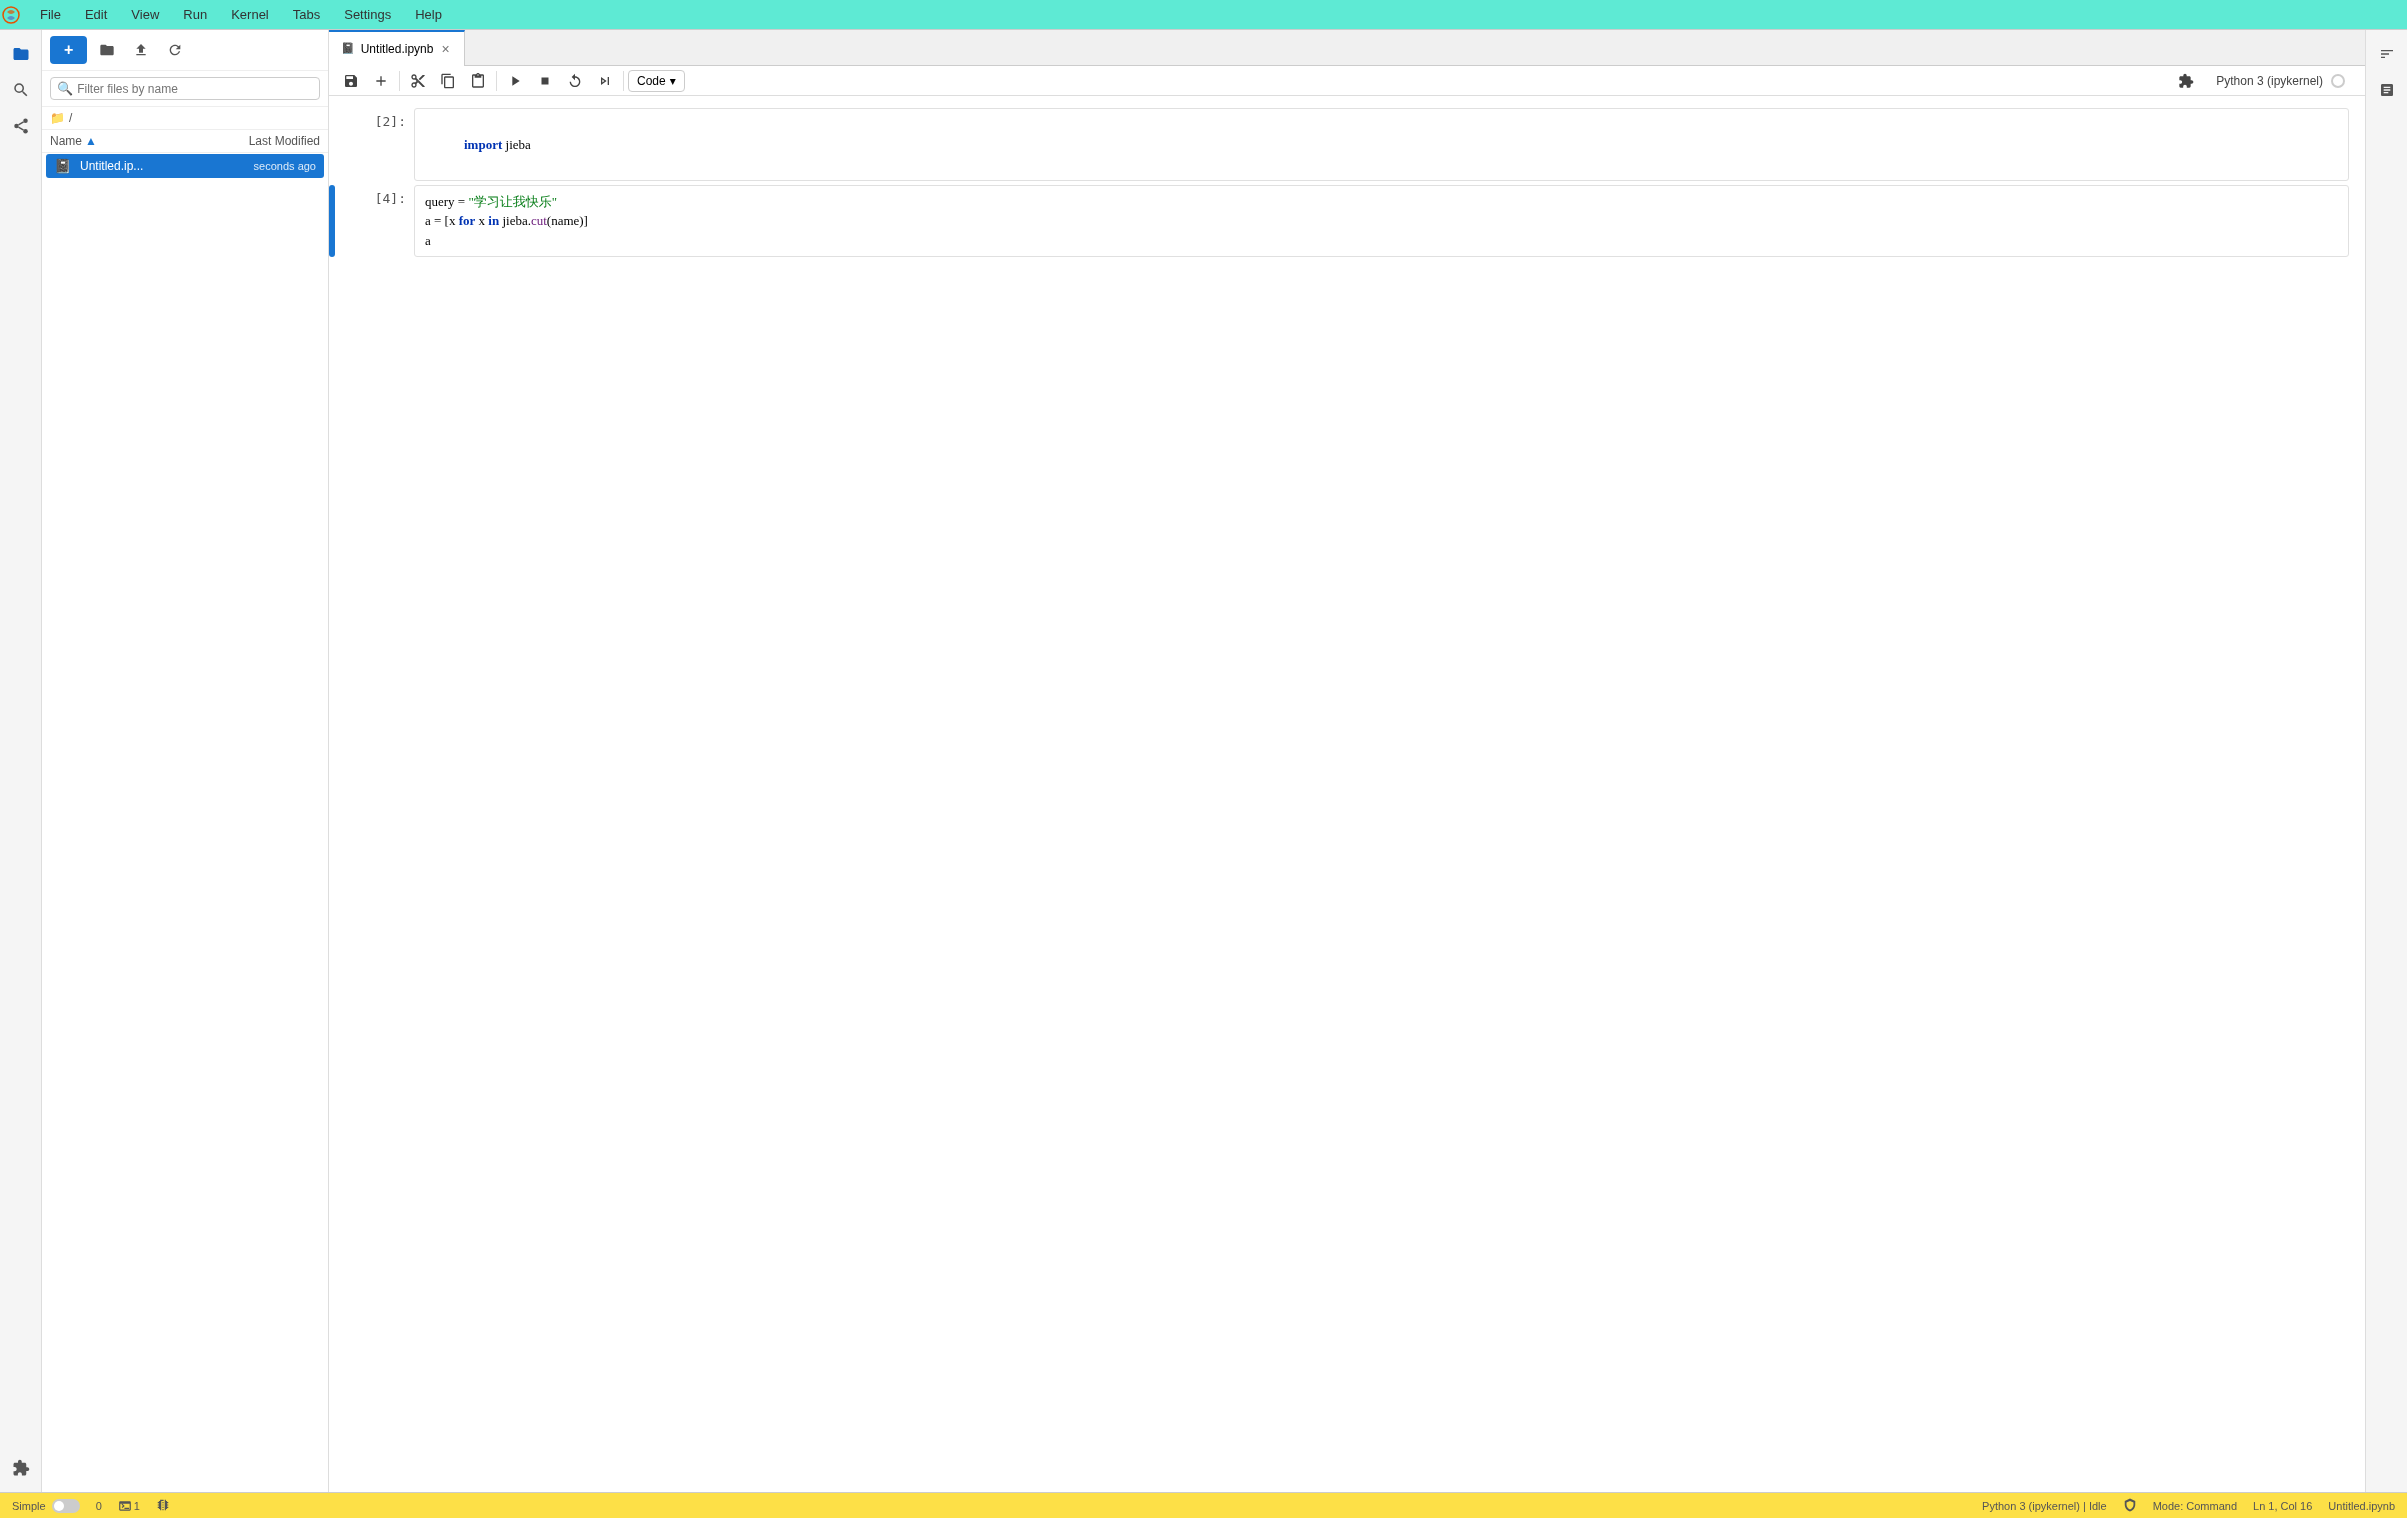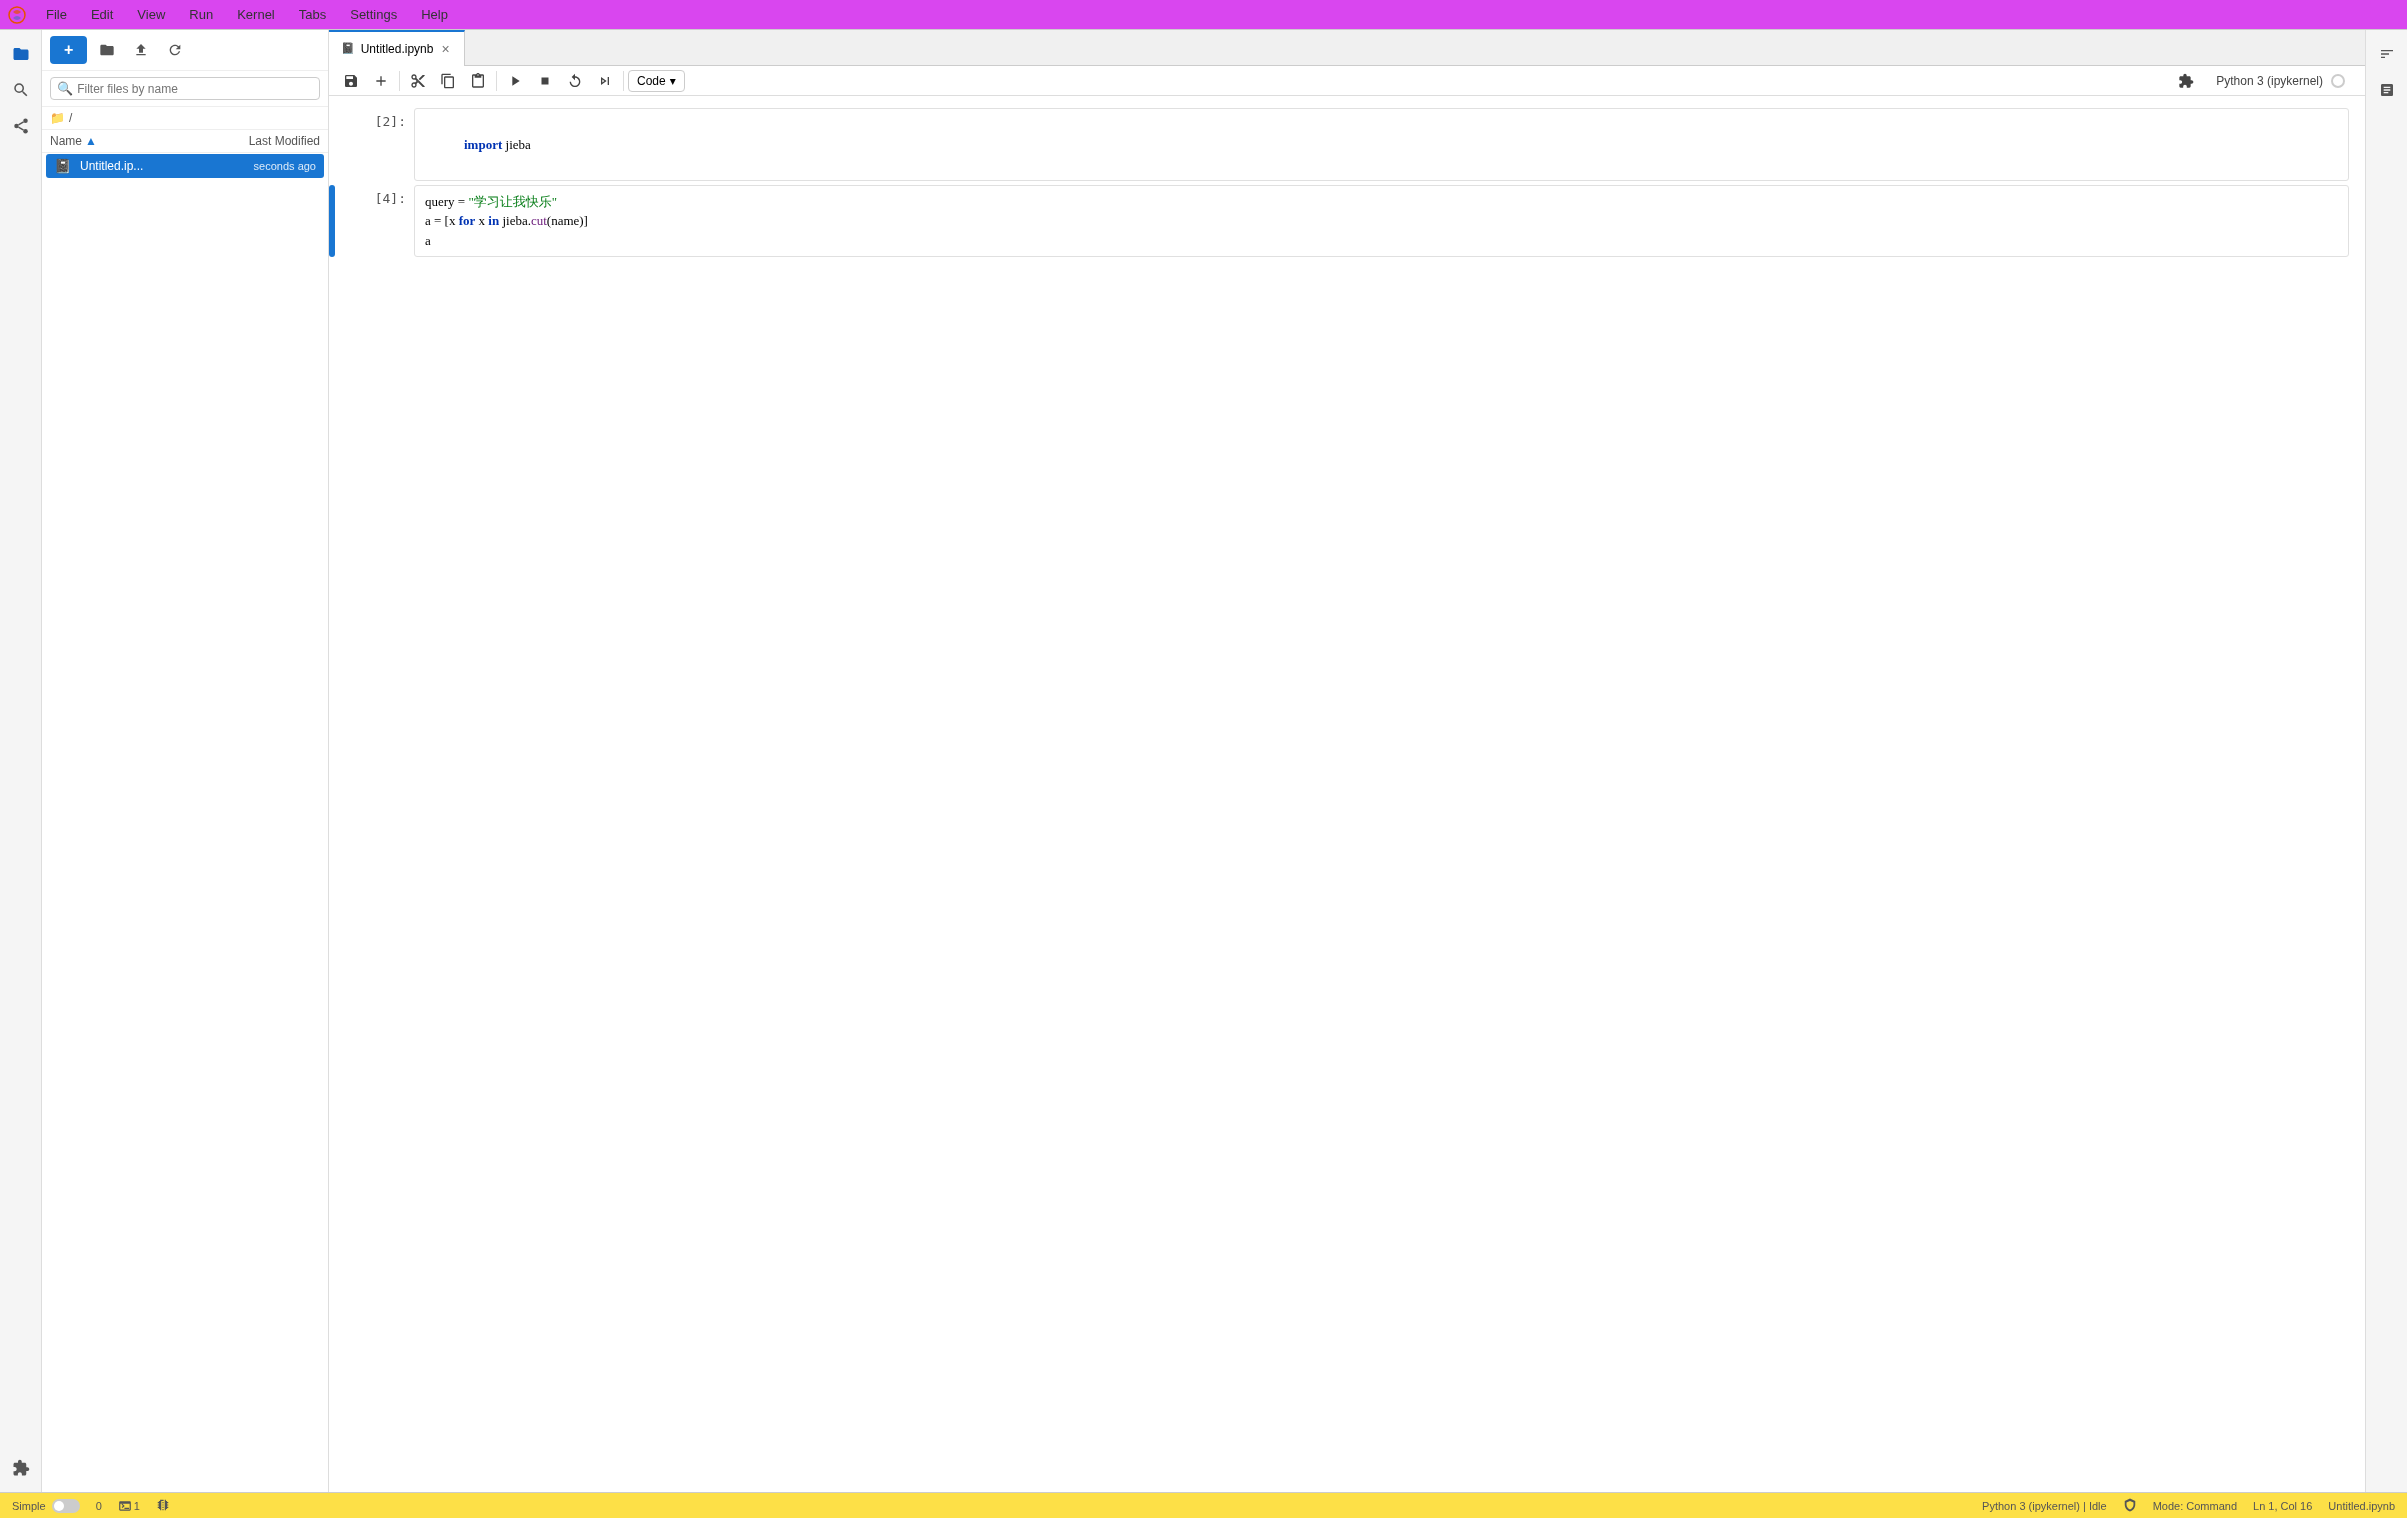--- a/index.html
+++ b/index.html
@@ -1,19 +1,19 @@
 <!DOCTYPE html>
 <html><head>
   <meta charset="utf-8">
   <style>
     * { box-sizing: border-box; margin: 0; padding: 0; }
     body { font-family: -apple-system, BlinkMacSystemFont, 'Segoe UI', sans-serif; font-size: 13px; background: #e8e8e8; display: flex; flex-direction: column; height: 100vh; overflow: hidden; }
 
     
-    .menu-bar { display: flex; align-items: center; background: #d946ef; border-bottom: 1px solid #ccc; height: 30px; padding: 0 8px; gap: 16px; flex-shrink: 0; }
+    .menu-bar { display: flex; align-items: center; background: #5eead4; border-bottom: 1px solid #ccc; height: 30px; padding: 0 2px; gap: 16px; flex-shrink: 0; }
     .menu-logo { width: 18px; height: 18px; }
     .menu-item { font-size: 13px; color: #333; cursor: pointer; padding: 2px 4px; }
 
     
     .main-layout { display: flex; flex: 1; overflow: hidden; }
 
     
     .icon-sidebar { width: 42px; background: #f5f5f5; border-right: 1px solid #ddd; display: flex; flex-direction: column; align-items: center; padding-top: 8px; gap: 4px; flex-shrink: 0; }
     .icon-btn { width: 32px; height: 32px; display: flex; align-items: center; justify-content: center; border-radius: 4px; cursor: pointer; color: #555; font-size: 16px; }
     .icon-btn.active { color: #1565c0; }

